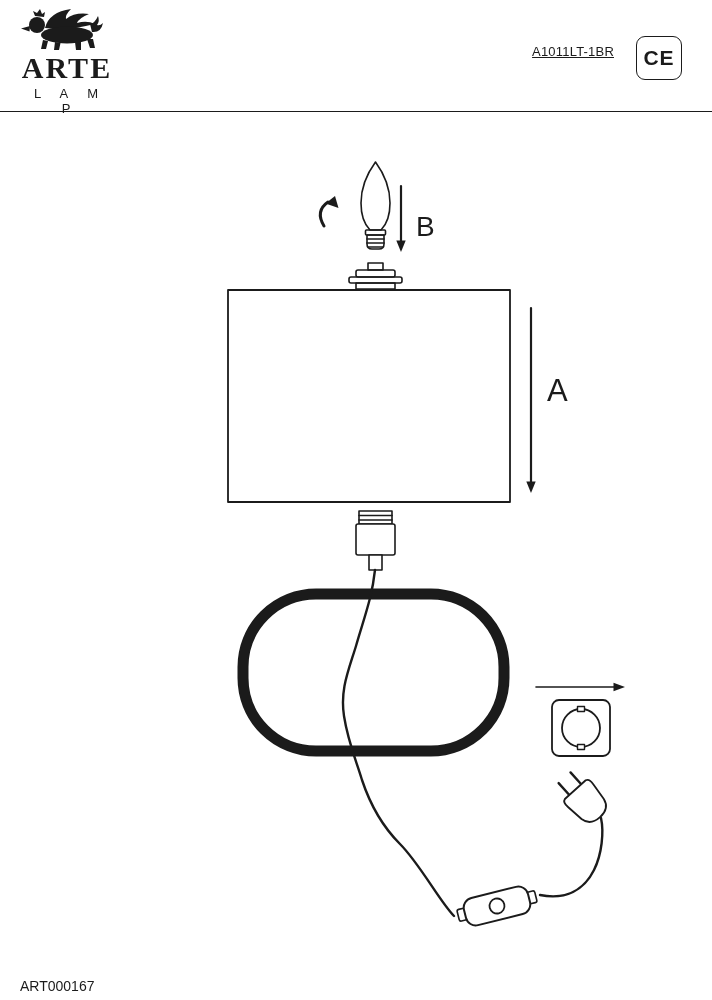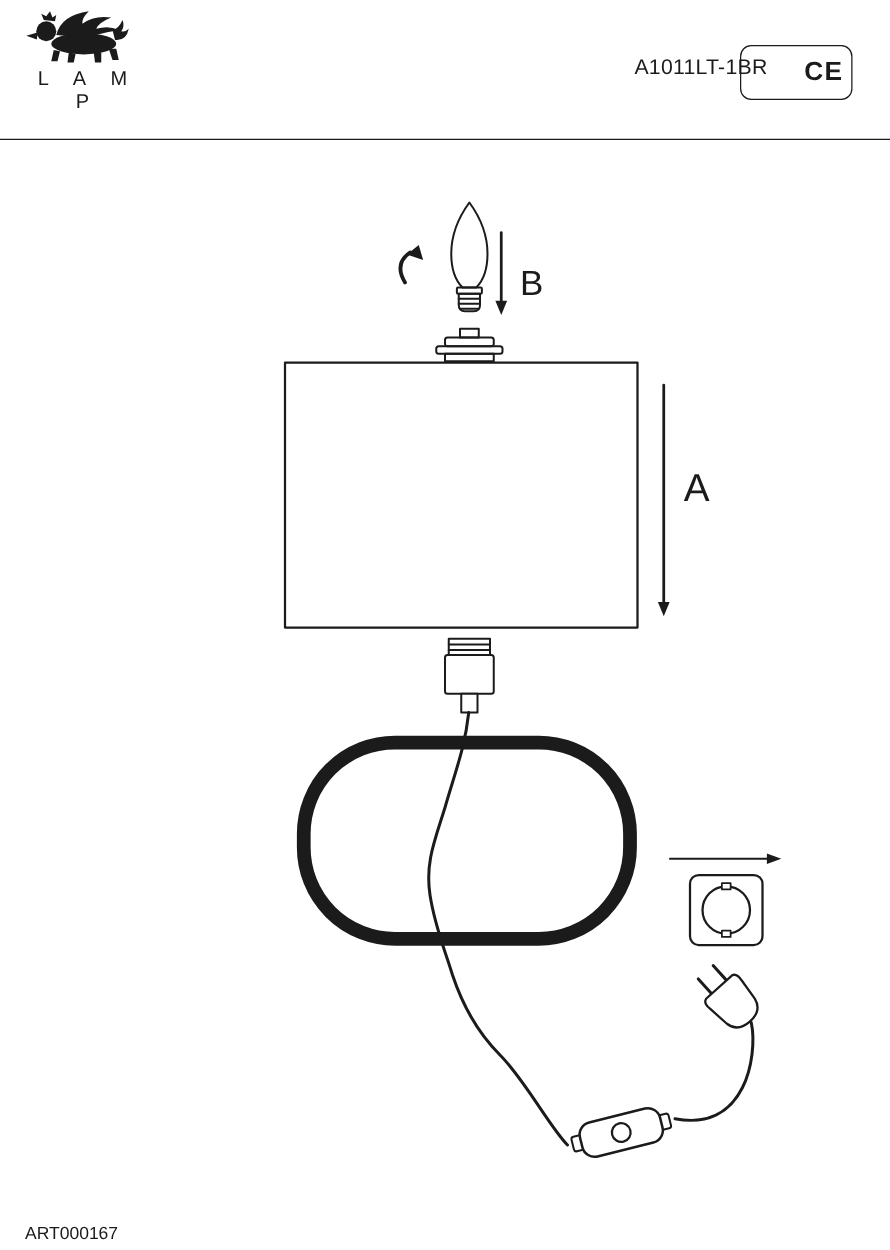--- a/index.html
+++ b/index.html
@@ -5,25 +5,25 @@
   html,body{margin:0;padding:0;}
   body{
     width:712px;height:1000px;position:relative;background:#ffffff;
     font-family:"Liberation Sans", sans-serif;color:#1b1b1b;overflow:hidden;
   }
   .header-rule{position:absolute;top:111px;left:0;width:712px;height:0;border-top:1.5px solid #1b1b1b;}
   
   .logo{position:absolute;left:14px;top:6px;width:106px;text-align:center;}
   .logo .lion{display:block;margin:0 auto;}
   .brand-name{font-family:"Liberation Serif", serif;font-weight:700;font-size:30px;letter-spacing:2px;line-height:1;margin-top:1px;}
-  .brand-sub{font-size:16px;letter-spacing:8px;margin-left:6px;margin-top:3px;font-weight:400;}
+  .brand-sub{font-size:13px;letter-spacing:8px;margin-left:6px;margin-top:3px;font-weight:400;}
   
-  .model{position:absolute;top:44px;right:98px;font-size:17px;letter-spacing:0.2px;}
+  .model{position:absolute;top:44px;right:98px;font-size:13px;letter-spacing:0.2px;text-decoration:underline;}
   .ce-box{position:absolute;top:36px;right:30px;width:44px;height:42px;border:1.7px solid #1b1b1b;border-radius:9px;
-          display:flex;align-items:center;justify-content:center;font-weight:700;font-size:21px;letter-spacing:1px;padding-left:44px;}
+          display:flex;align-items:center;justify-content:center;font-weight:700;font-size:21px;letter-spacing:1px;}
   
   .article{position:absolute;left:20px;top:978px;font-size:14px;}
   
   .diagram{position:absolute;left:0;top:0;}
   .diagram text{font-family:"Liberation Sans", sans-serif;fill:#1b1b1b;stroke:none;}
 </style>
 </head>
 <body>
 
 <div class="logo">
@@ -34,20 +34,21 @@
       <circle cx="22" cy="19" r="8"></circle>
       <path d="M20,10 l-2,-5 4,2 3,-4 2,5 3,-2 -1,5 z"></path>
       <path d="M15,20 l-9,2.5 8.5,3 z"></path>
       <path d="M28,34 l-2,9 5,0 2,-8 z"></path>
       <path d="M40,36 l-1,8 5,0 1.5,-7 z"></path>
       <path d="M60,36 l1,8 5,0 0,-8 z"></path>
       <path d="M72,33 l3,9 5,0 -2,-9 z"></path>
       <path d="M77,26 q9,1 11,-9 q-3,3 -6,2 q3,-4 1,-9 q-3,7 -8,8 z"></path>
     </g>
   </svg>
+  <div class="brand-name">ARTE</div>
   <div class="brand-sub">L A M P</div>
 </div>
 
 <div class="model">A1011LT-1BR</div>
 <div class="ce-box">CE</div>
 <div class="header-rule"></div>
 
 <svg class="diagram" width="712" height="1000" viewBox="0 0 712 1000">
   <g fill="none" stroke="#1b1b1b" stroke-width="1.6" stroke-linecap="round" stroke-linejoin="round">
 

